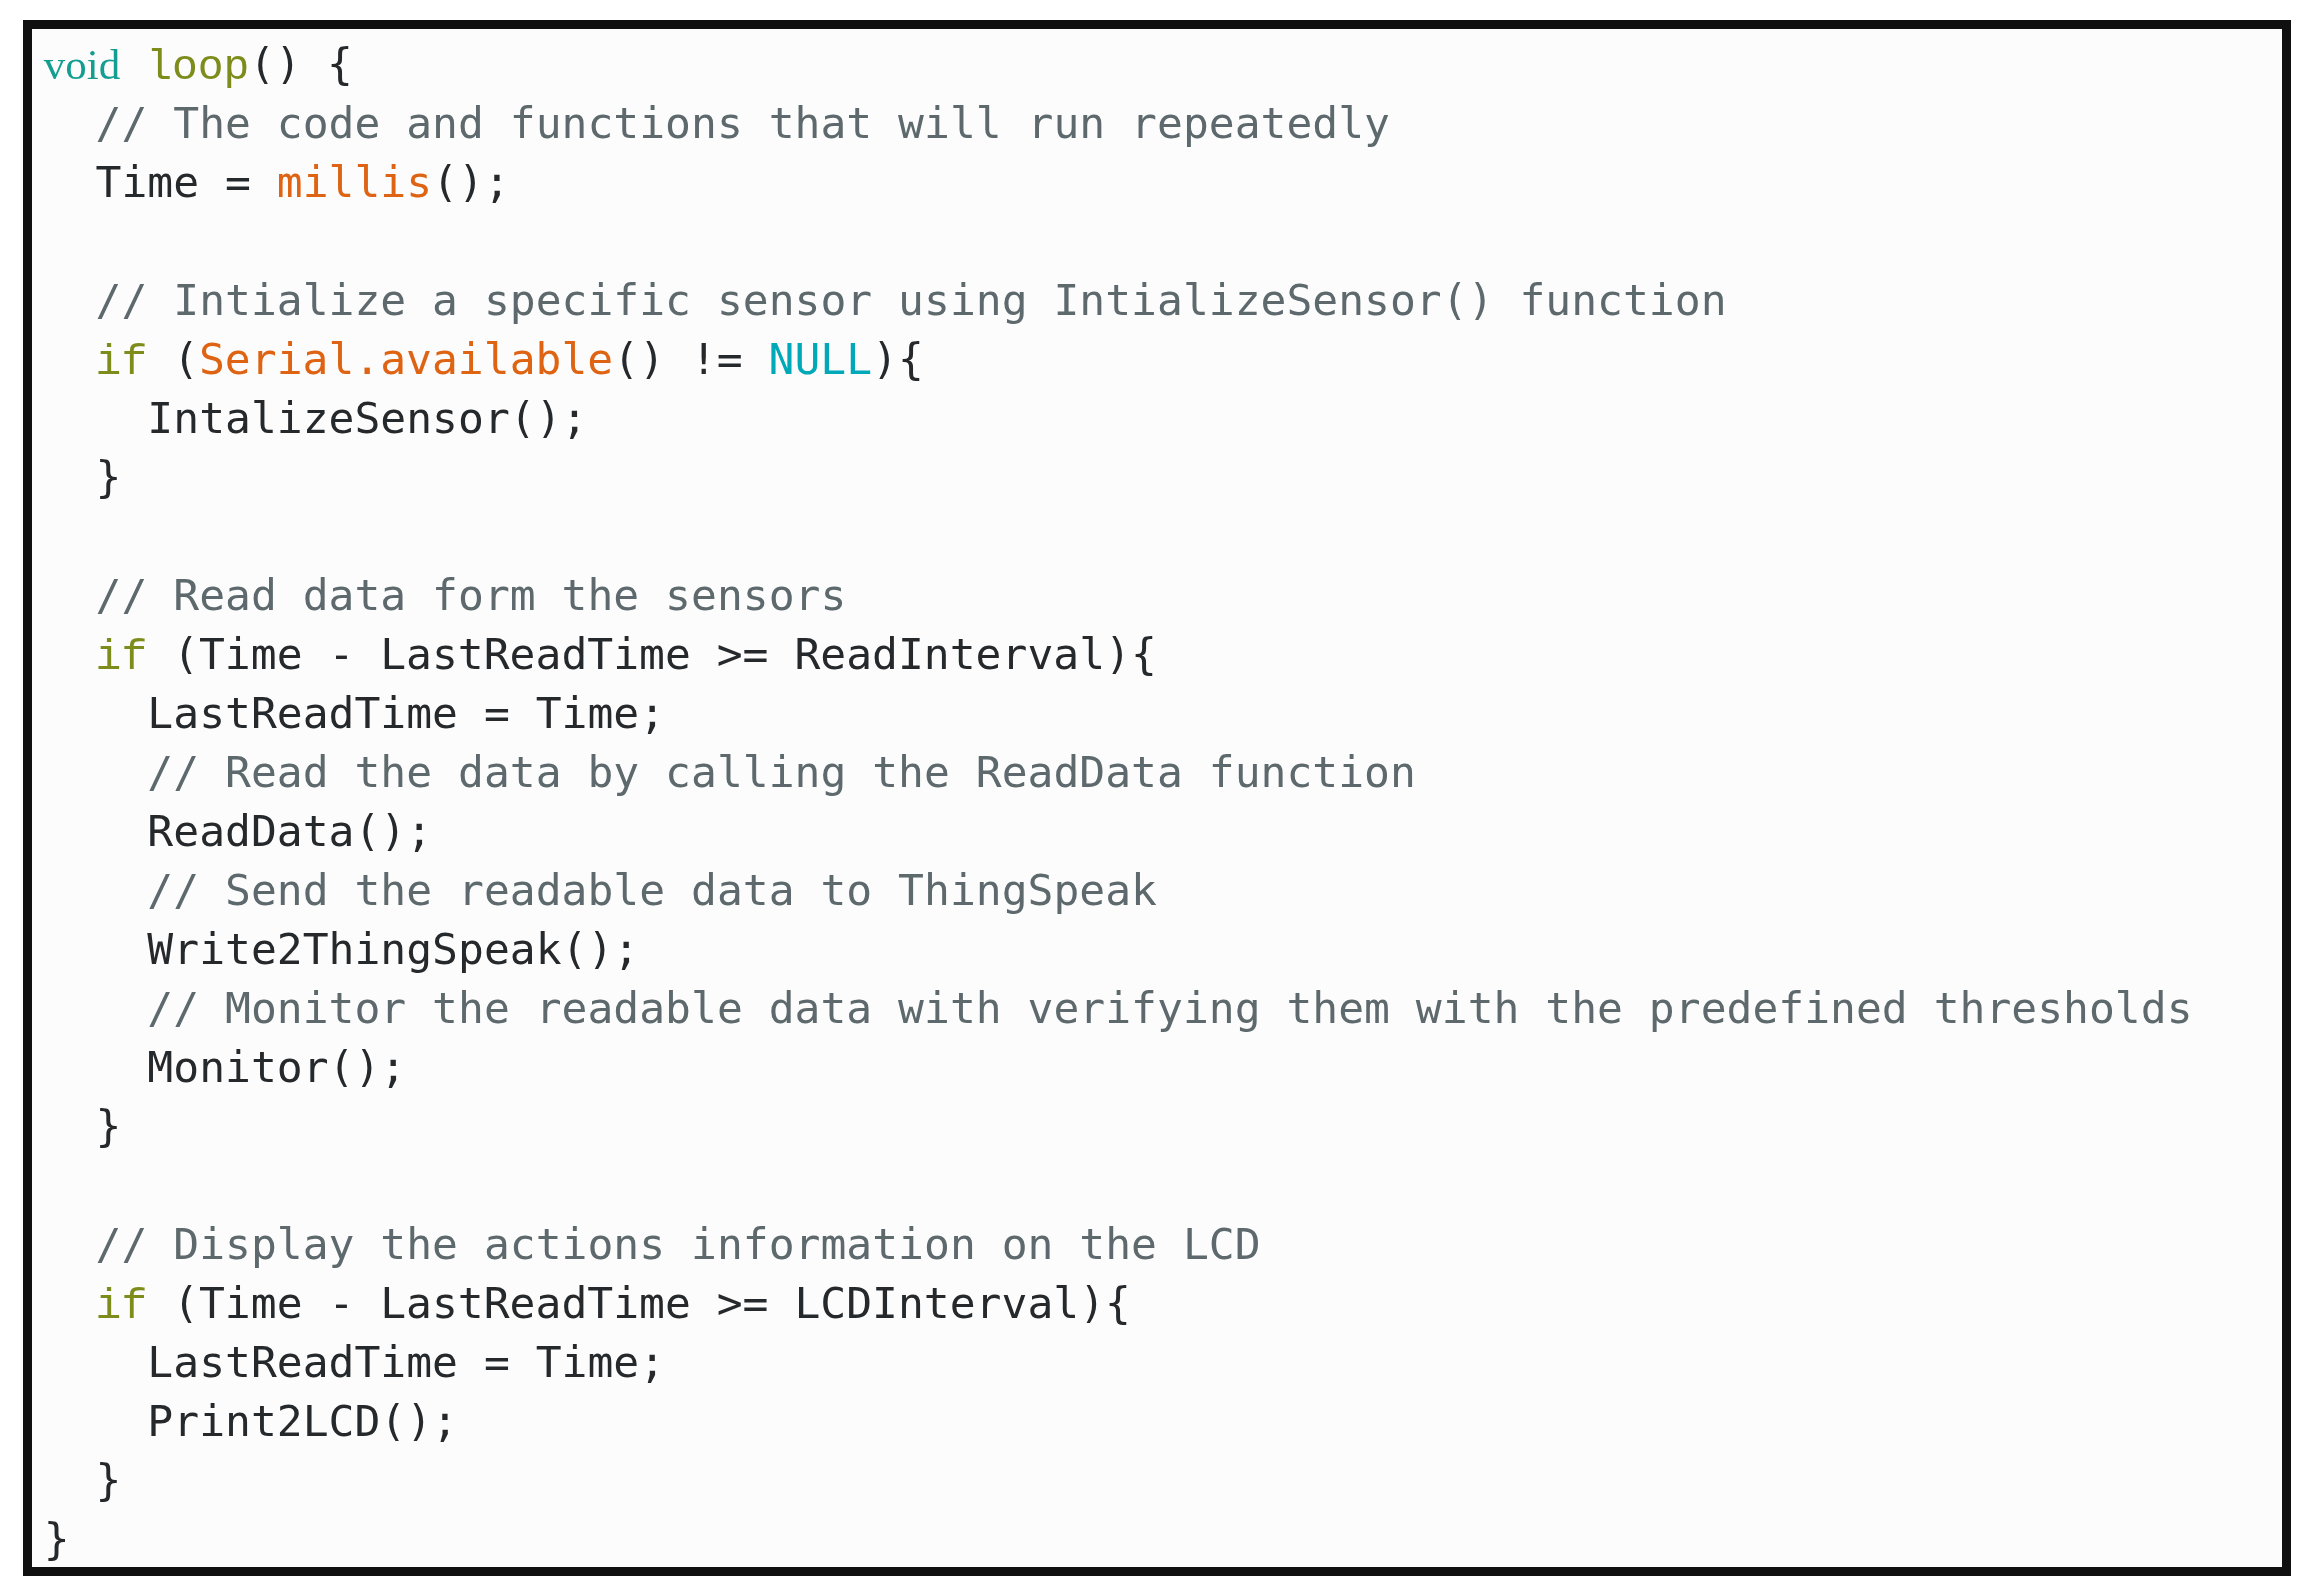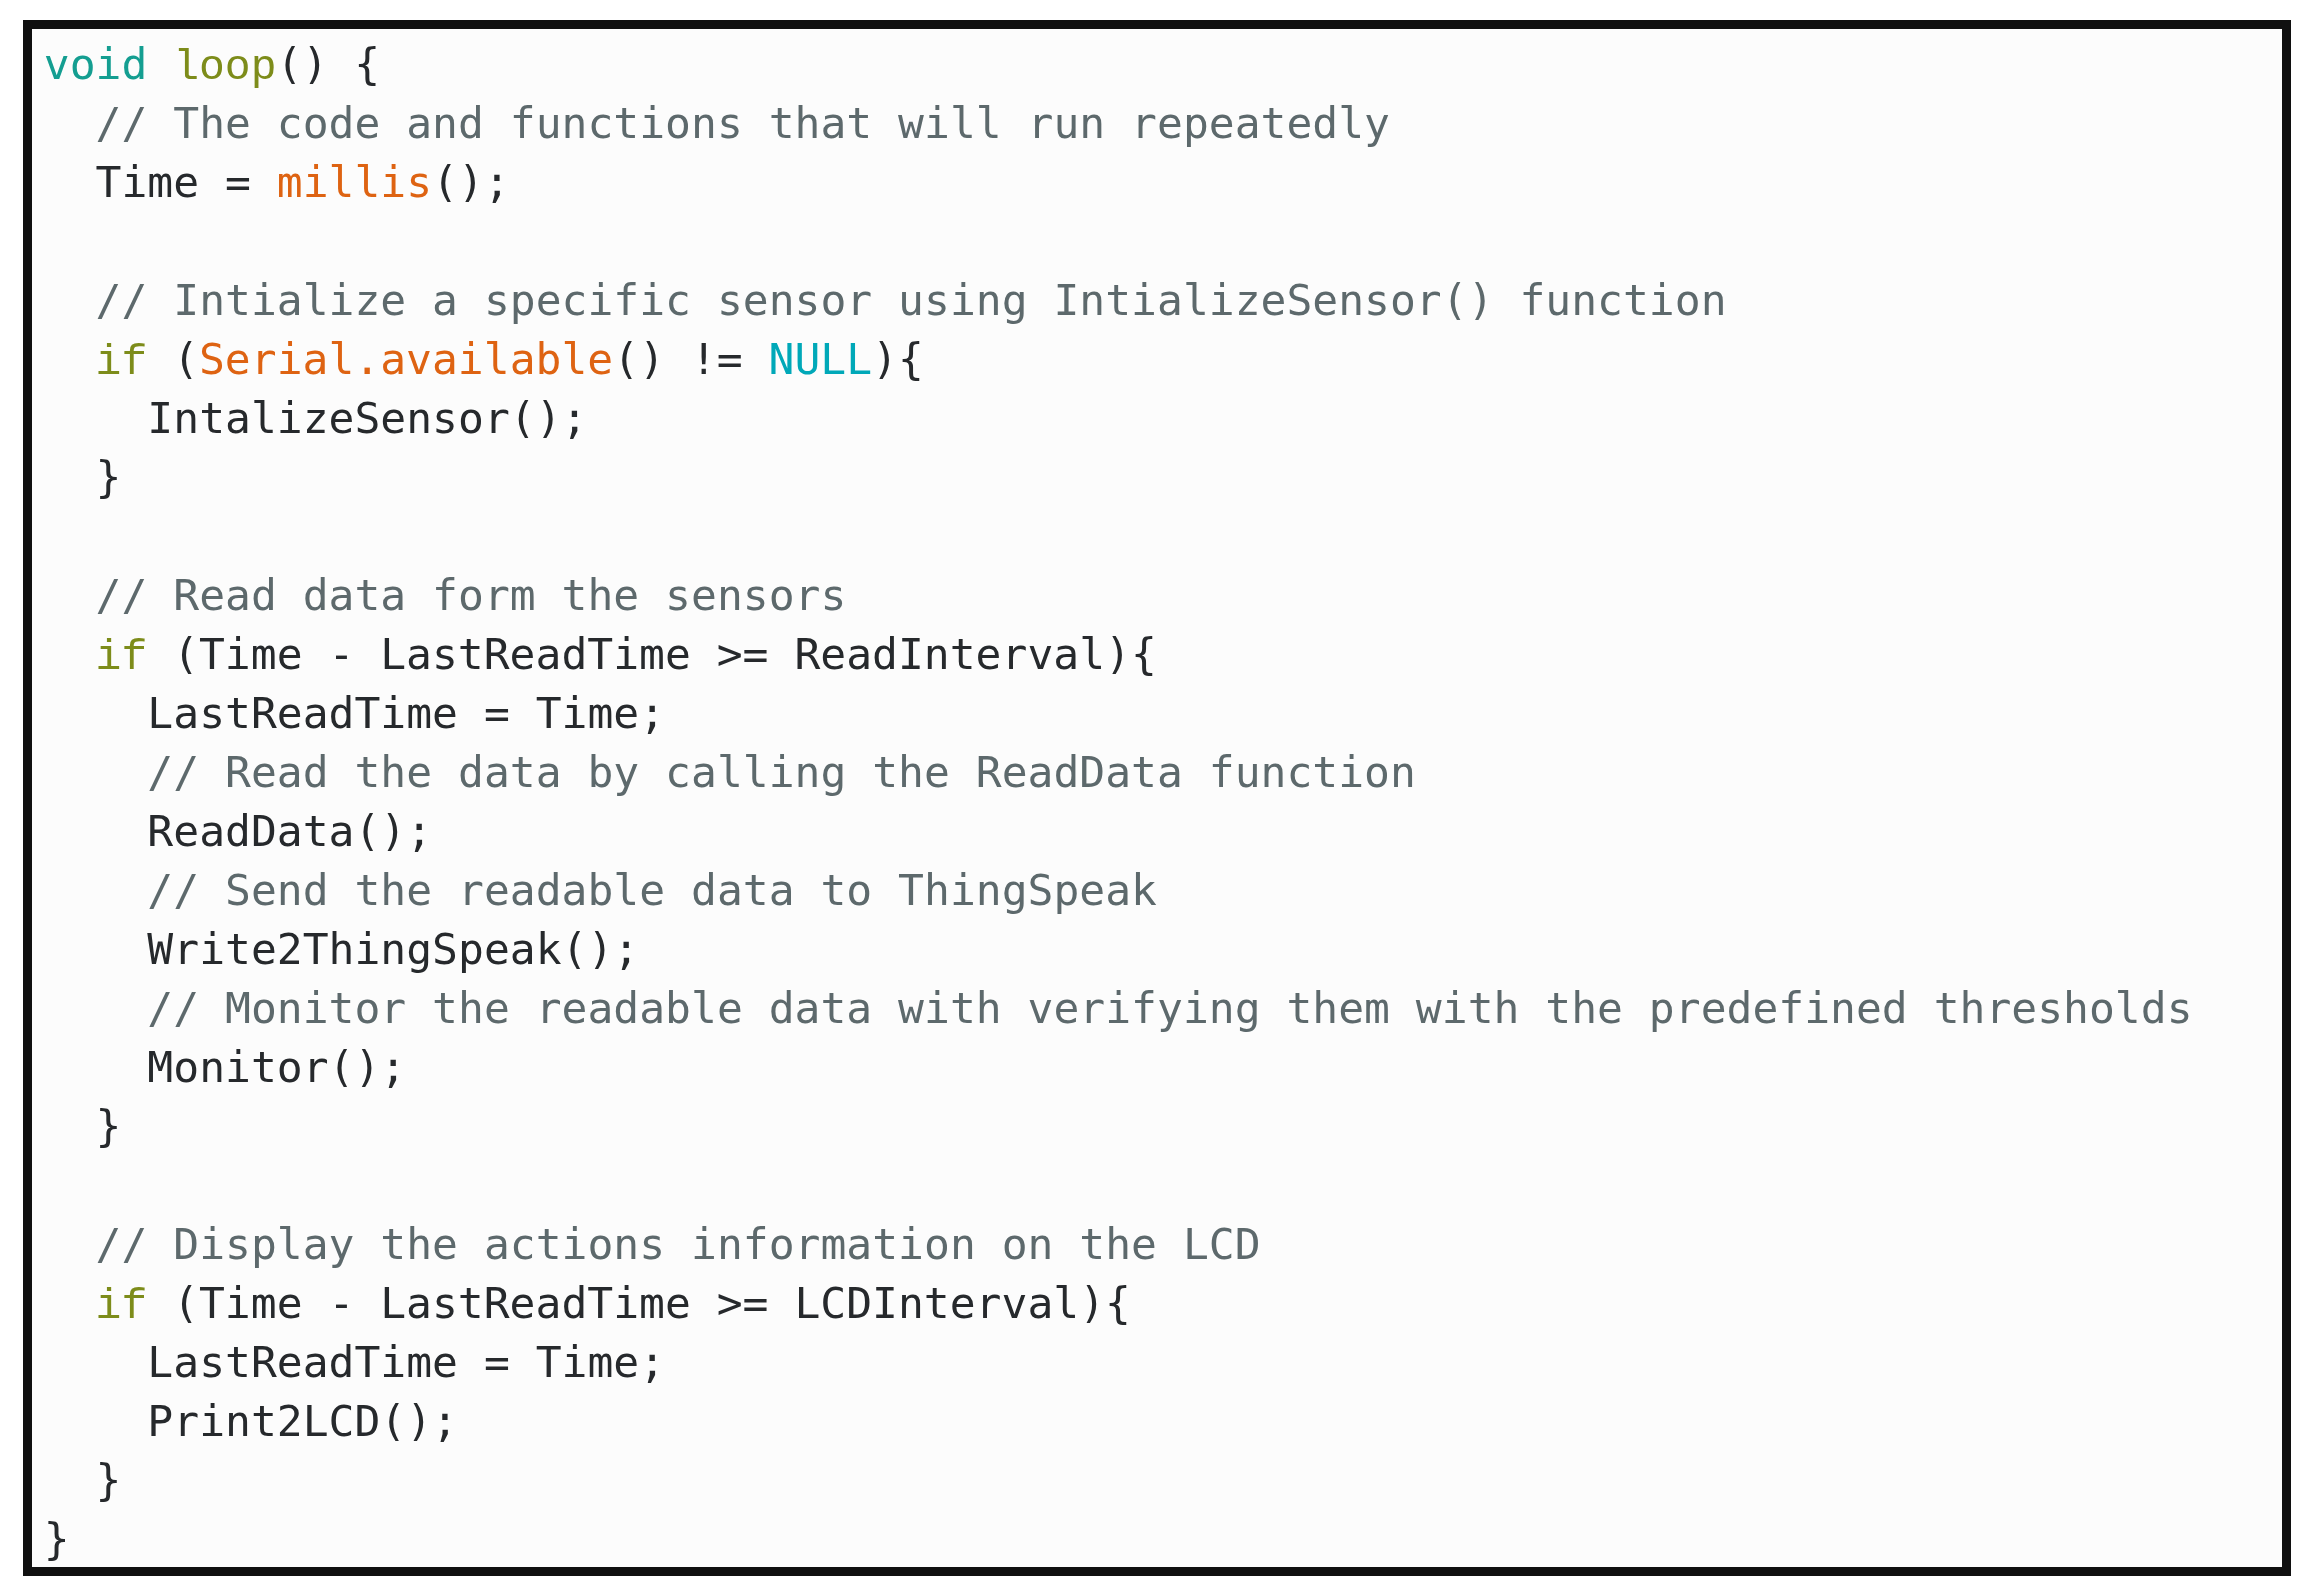--- a/index.html
+++ b/index.html
@@ -30,21 +30,21 @@
     padding: 6.3px 5.6px 0 11.8px;
     font-family: "DejaVu Sans Mono", monospace;
     font-size: 43px;
     line-height: 59px;
     white-space: pre;
     color: var(--plain, #26292c);
   }
   .line { height: 59px; }
   .tok-plain    { color: var(--plain, #26292c); }
   .tok-comment  { color: var(--comment, #5d696c); }
-  .tok-type     { color: var(--type, #149e91); }
+  .tok-type     { color: var(--type, #149e91); font-family: Liberation Serif, serif; }
   .tok-keyword  { color: var(--keyword, #7d8c1a); font-family: Liberation Mono, monospace; }
   .tok-function { color: var(--function, #de6312); }
   .tok-constant { color: var(--constant, #00a8b8); }
 </style>
 </head>
 <body>
 
 <div class="code-frame">
   <pre class="code"><div class="line"><span class="tok-type">void</span><span class="tok-plain"> </span><span class="tok-keyword">loop</span><span class="tok-plain">() {</span></div><div class="line"><span class="tok-comment">  // The code and functions that will run repeatedly</span></div><div class="line"><span class="tok-plain">  Time = </span><span class="tok-function">millis</span><span class="tok-plain">();</span></div><div class="line">&nbsp;</div><div class="line"><span class="tok-comment">  // Intialize a specific sensor using IntializeSensor() function</span></div><div class="line"><span class="tok-plain">  </span><span class="tok-keyword">if</span><span class="tok-plain"> (</span><span class="tok-function">Serial.available</span><span class="tok-plain">() != </span><span class="tok-constant">NULL</span><span class="tok-plain">){</span></div><div class="line"><span class="tok-plain">    IntalizeSensor();</span></div><div class="line"><span class="tok-plain">  }</span></div><div class="line">&nbsp;</div><div class="line"><span class="tok-comment">  // Read data form the sensors</span></div><div class="line"><span class="tok-plain">  </span><span class="tok-keyword">if</span><span class="tok-plain"> (Time - LastReadTime &gt;= ReadInterval){</span></div><div class="line"><span class="tok-plain">    LastReadTime = Time;</span></div><div class="line"><span class="tok-comment">    // Read the data by calling the ReadData function</span></div><div class="line"><span class="tok-plain">    ReadData();</span></div><div class="line"><span class="tok-comment">    // Send the readable data to ThingSpeak</span></div><div class="line"><span class="tok-plain">    Write2ThingSpeak();</span></div><div class="line"><span class="tok-comment">    // Monitor the readable data with verifying them with the predefined thresholds</span></div><div class="line"><span class="tok-plain">    Monitor();</span></div><div class="line"><span class="tok-plain">  }</span></div><div class="line">&nbsp;</div><div class="line"><span class="tok-comment">  // Display the actions information on the LCD</span></div><div class="line"><span class="tok-plain">  </span><span class="tok-keyword">if</span><span class="tok-plain"> (Time - LastReadTime &gt;= LCDInterval){</span></div><div class="line"><span class="tok-plain">    LastReadTime = Time;</span></div><div class="line"><span class="tok-plain">    Print2LCD();</span></div><div class="line"><span class="tok-plain">  }</span></div><div class="line"><span class="tok-plain">}</span></div></pre>
 </div>

